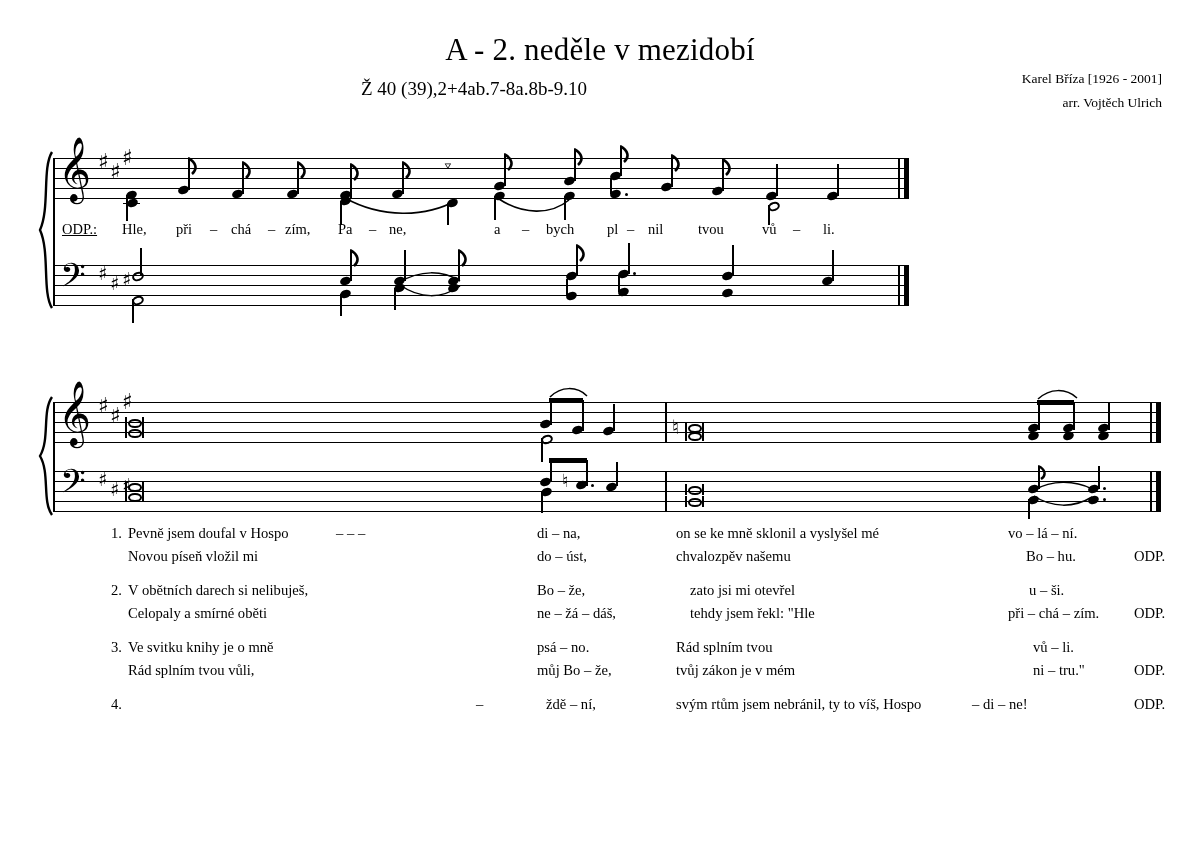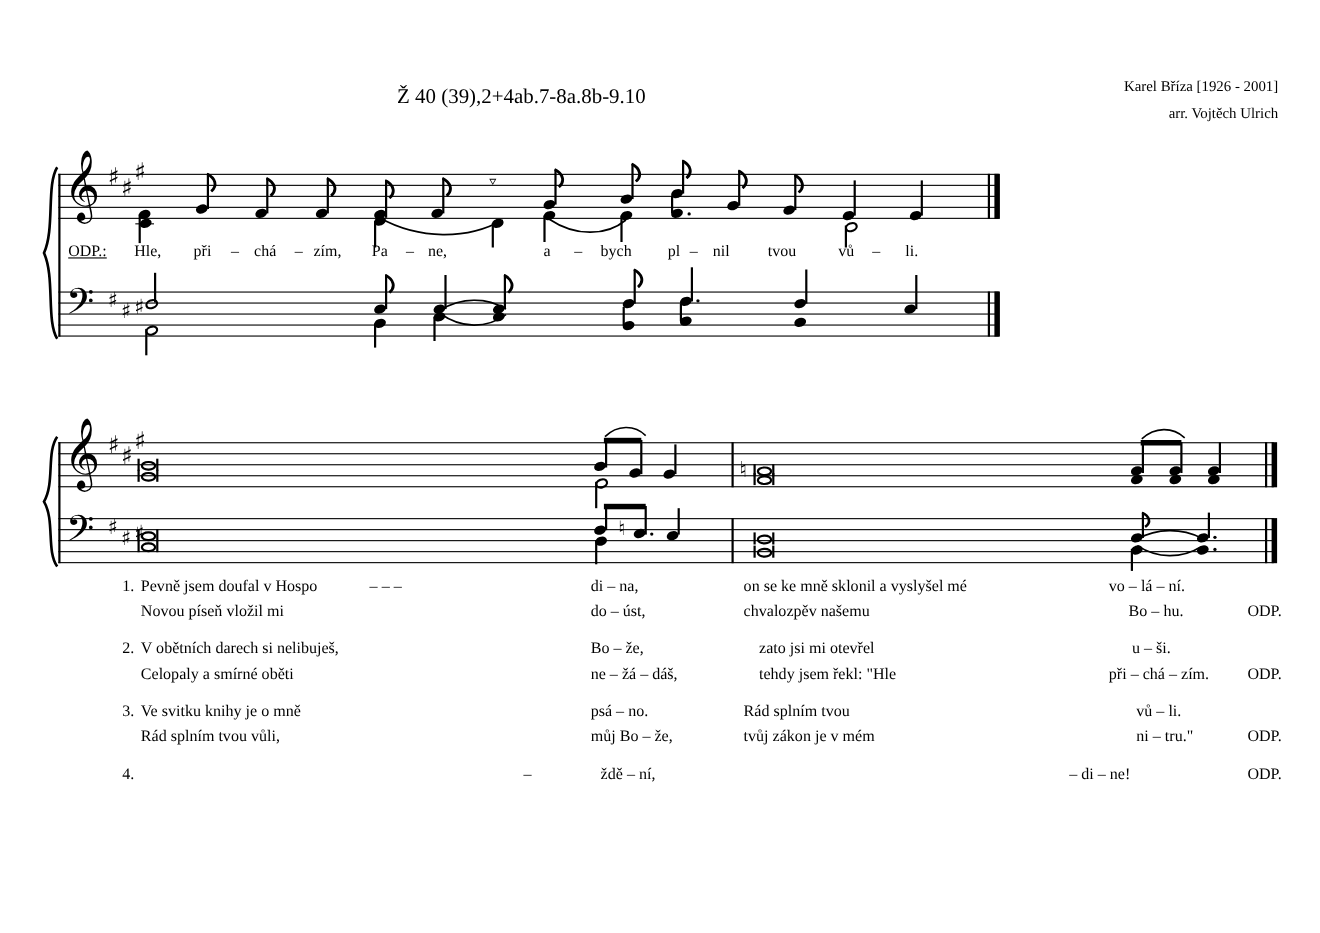--- a/index.html
+++ b/index.html
@@ -204,20 +204,21 @@
   .v-cad1 { position: absolute; }
   .v-b { position: absolute; left: 676px; }
   .v-cad2 { position: absolute; }
   .v-odp { position: absolute; }
 </style>
 </head>
 <body>
 
 <div class="page">
 
+  <div class="title">A - 2. neděle v mezidobí</div>
   <div class="subtitle">Ž 40 (39),2+4ab.7-8a.8b-9.10</div>
   <div class="credit credit-composer">Karel Bříza [1926 - 2001]</div>
   <div class="credit credit-arranger">arr. Vojtěch Ulrich</div>
 
   <div class="system" style="left:0; top:0;">
 
     <svg class="brace" style="left:36px; top:150px;" width="20" height="160" viewBox="0 0 20 160">
       <path d="M16 2 C 6 18, 14 58, 4 80 C 14 102, 6 142, 16 158" fill="none" stroke="#000" stroke-width="2.4"></path>
     </svg>
 
@@ -606,19 +607,20 @@
         <span class="v-cad2" style="left:1033px;">ni  –  tru."</span>
         <span class="v-odp" style="left:1134px;">ODP.</span>
       </div>
     </div>
 
     <div class="verse">
       <div class="vrow">
         <span class="v-num">4.</span>
         <span class="v-ext" style="left:476px;">–</span>
         <span class="v-cad1" style="left:546px;">ždě  –  ní,</span>
+        <span class="v-b" style="left:676px;">svým rtům jsem nebránil, ty to víš, Hospo</span>
         <span class="v-cad2" style="left:972px;">–        di  –  ne!</span>
         <span class="v-odp" style="left:1134px;">ODP.</span>
       </div>
     </div>
 
   </div>
 </div>
 
 </body></html>

